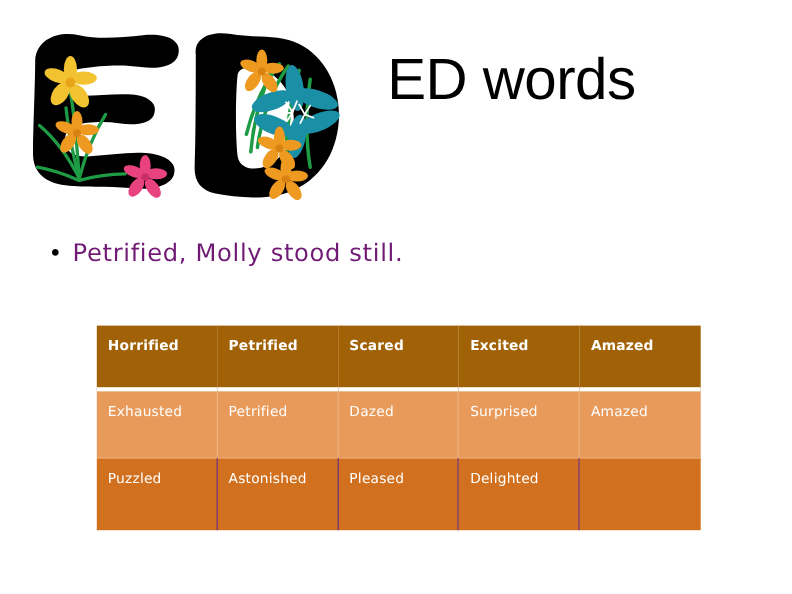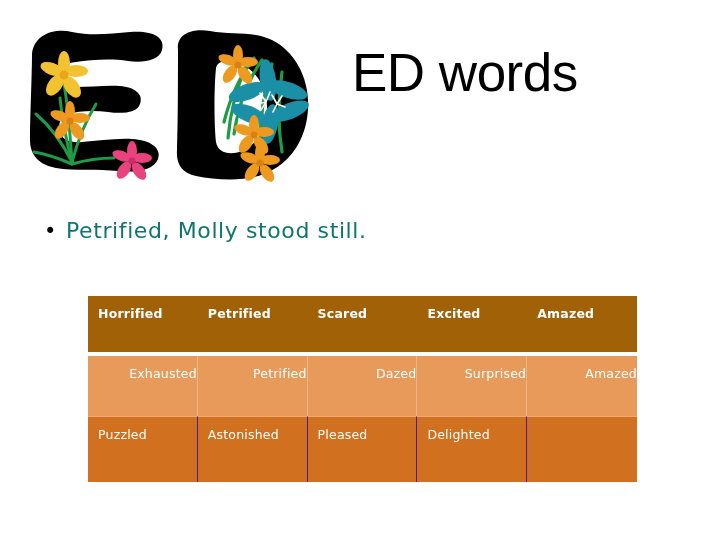--- a/index.html
+++ b/index.html
@@ -65,21 +65,21 @@
     width: 28px;
     flex: 0 0 28px;
     text-align: left;
     padding-left: 6px;
     box-sizing: border-box;
   }
   .bullet-text {
     font-family: "DejaVu Sans", sans-serif;
     font-size: 22px;
     font-weight: 400;
-    color: #0f766e;
+    color: #701a75;
     letter-spacing: 0.6px;
     white-space: nowrap;
   }
 
   
   .table-wrap {
     position: absolute;
     left: 88px;
     top: 296px;
     width: 549px;
@@ -112,21 +112,20 @@
     font-weight: 700;
     border-bottom: 4px solid #ffffff;
   }
 
   table.words tbody tr.row-light td {
     height: 50px;
     background: #E89A5B;
     font-size: 12.5px;
     font-weight: 400;
     border-right: 1px solid #F2B685;
-    text-align: right;
   }
   table.words tbody tr.row-light td:last-child {
     border-right: none;
   }
 
   table.words tbody tr.row-dark td {
     height: 55px;
     background: #D1711F;
     font-size: 12.5px;
     font-weight: 400;

